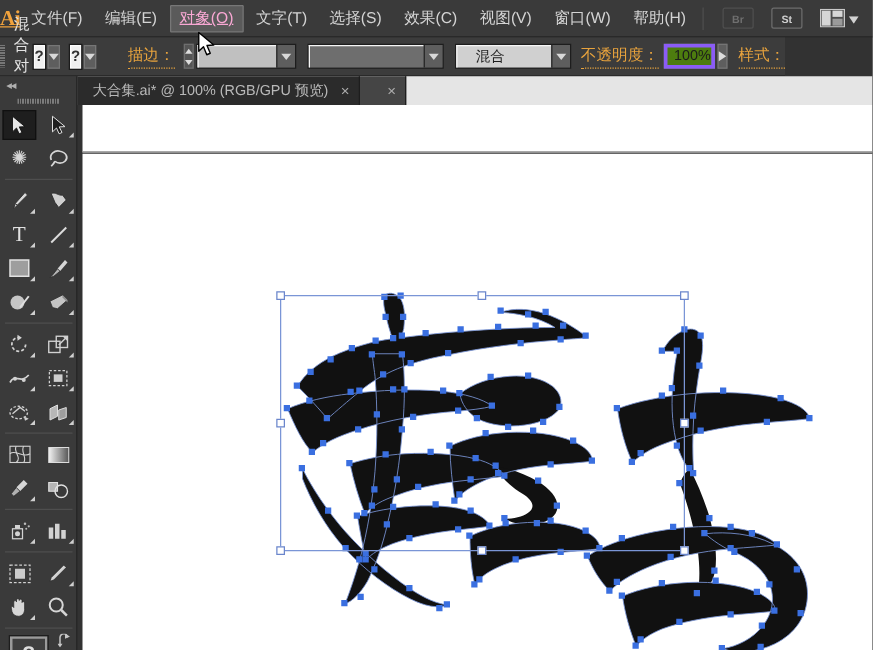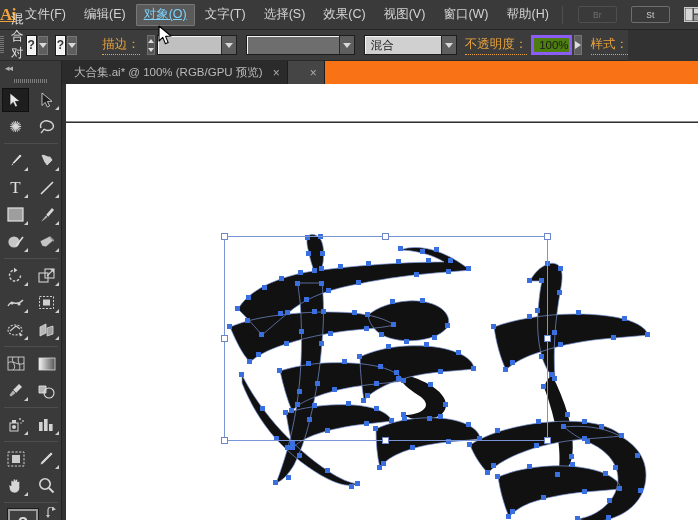--- a/index.html
+++ b/index.html
@@ -29,35 +29,35 @@
   }
   .menu-item {
     height: 22px; padding: 0 7px; margin: 0 1px;
     display: flex; align-items: center;
     color: #d4d4d4; font-size: 12.5px;
     white-space: nowrap; border: 1px solid transparent; border-radius: 1px;
   }
   .menu-item.active {
     background: #5a5a5a;
     border: 1px solid #777;
-    color: #7dd3fc;
+    color: #f9a8d4;
     text-decoration: underline;
   }
   #menu-right {
     margin-left: auto; display: flex; align-items: center;
     height: 30px; padding-right: 6px;
   }
   .menu-sep {
     width: 1px; height: 18px; background: #4e4e4e; margin: 0 8px 0 4px;
   }
   .badge-btn {
-    width: 39px; height: 17px; margin: 0 7px;
+    width: 25px; height: 17px; margin: 0 7px;
     border: 1px solid #6d6d6d; border-radius: 2px;
     display: flex; align-items: center; justify-content: center;
-    font-size: 8.5px; font-weight: normal; color: #cfcfcf;
+    font-size: 8.5px; font-weight: bold; color: #cfcfcf;
     font-family: "Liberation Sans", sans-serif;
   }
   .badge-btn.dim { border-color: #4f4f4f; color: #6f6f6f; }
   #workspace-btn { display: flex; align-items: center; margin: 0 6px 0 7px; }
   #rocket-icon { margin: 0 4px 0 6px; }
 
   
   #controlbar {
     position: absolute; left: 0; top: 30px; width: 628px; height: 31px;
     background: #3c3c3c;
@@ -102,21 +102,21 @@
   }
   .stepper span { flex: 1; display: flex; align-items: center; justify-content: center; }
   .tri-up-sm { width:0;height:0;border-left:3px solid transparent;border-right:3px solid transparent;border-bottom:4px solid #ddd; }
   .tri-dn-sm { width:0;height:0;border-left:3px solid transparent;border-right:3px solid transparent;border-top:4px solid #ddd; }
   .combo {
     height: 20px; display: flex; align-items: center;
     border: 1px solid #1d1d1d; margin-left: 1px;
   }
   .combo .field {
     height: 18px; display: flex; align-items: center;
-    color: #1c1c1c; font-size: 11.5px; padding-left: 5px;
+    color: #1c1c1c; font-size: 11.5px; padding-left: 15px;
     border-top: 1px solid #f6f6f6; border-left: 1px solid #f6f6f6;
   }
   .combo .arrowbox {
     width: 15px; height: 18px; background: #5e5e5e; border-left: 1px solid #2a2a2a;
     display: flex; align-items: center; justify-content: center;
   }
   .opacity-field {
     height: 20px; width: 60px; background: #4d7c0f;
     border: 3px solid #8b5cf6;
     color: #1c1c1c; font-size: 11.5px;
@@ -127,21 +127,21 @@
     display: flex; align-items: center; justify-content: center; margin-left: 2px;
   }
   .tri-right {
     width:0;height:0;border-top:4px solid transparent;border-bottom:4px solid transparent;
     border-left:6px solid #dcdcdc;
   }
 
   
   #tabbar {
     position: absolute; left: 62px; top: 61px; width: 636px; height: 23px;
-    background: #f97316;
+    background: #e5e5e5;
     display: flex; align-items: flex-start;
   }
   .doc-tab {
     height: 23px; display: flex; align-items: center;
     padding: 0 7px 0 12px;
     font-size: 11.5px; color: #b9b9b9;
     background: #2b2b2b;
     border-right: 1px solid #1d1d1d;
     white-space: nowrap;
   }

